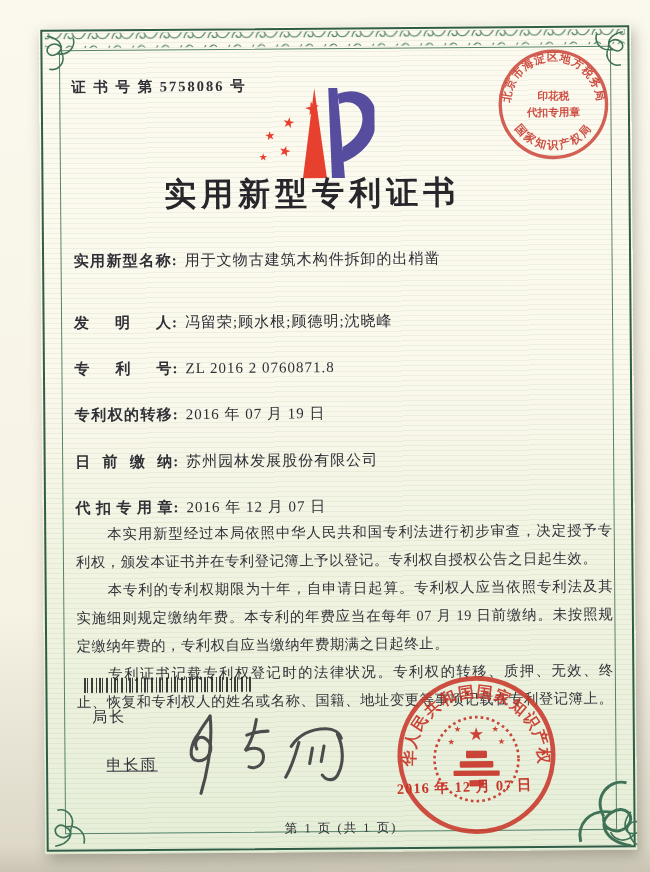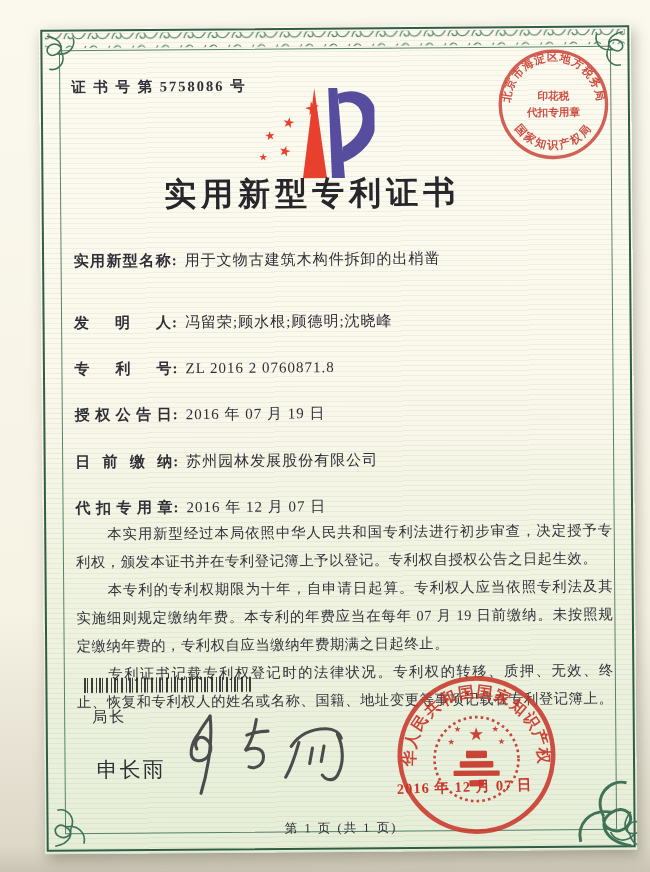--- a/index.html
+++ b/index.html
@@ -38,21 +38,21 @@
   .body-text{
     position:absolute;left:33px;top:492px;width:537px;color:#33333a;
     font-size:14.3px;line-height:28px;text-align:justify;letter-spacing:.6px;
   }
   .body-text p{margin:0;text-indent:2.2em;}
   .barcode{
     position:absolute;left:40px;top:650px;width:168px;height:15px;opacity:.85;
     background:repeating-linear-gradient(90deg,#1c1c1c 0 2px,rgba(0,0,0,0) 2px 3px,#1c1c1c 3px 4px,rgba(0,0,0,0) 4px 7px,#1c1c1c 7px 9px,rgba(0,0,0,0) 9px 12px,#1c1c1c 12px 13px,rgba(0,0,0,0) 13px 15px);
   }
   .signer-title{position:absolute;left:48px;top:680px;font-size:15px;color:#2f2f36;letter-spacing:2px;}
-  .signer-name{position:absolute;left:52px;top:728px;font-size:21px;color:#2f2f36;letter-spacing:2px;}
+  .signer-name{position:absolute;left:62px;top:728px;font-size:15px;color:#2f2f36;letter-spacing:2px;text-decoration:underline;}
   .signature{position:absolute;left:110px;top:666px;width:212px;height:106px;}
   .office-seal{position:absolute;left:348px;top:646px;width:168px;height:168px;opacity:.92;}
   .seal-date{
     position:absolute;left:352px;top:752px;width:180px;z-index:3;
     color:#c8372b;font-size:14.5px;font-weight:bold;letter-spacing:1px;transform:rotate(-1.5deg);
   }
   .footer{
     position:absolute;left:0;top:794px;width:100%;text-align:center;
     font-size:12.5px;color:#2f2f36;letter-spacing:2px;
   }
@@ -126,21 +126,21 @@
         <span class="lab">发明人</span>
           <span class="colon">:</span>
         <span class="val">冯留荣;顾水根;顾德明;沈晓峰</span>
       </div>
       <div class="frow m3">
         <span class="lab">专利号</span>
           <span class="colon">:</span>
         <span class="val">ZL 2016 2 0760871.8</span>
       </div>
       <div class="frow m4">
-        <span class="lab">授权公告日</span>
+        <span class="lab">专利权的转移</span>
           <span class="colon">:</span>
         <span class="val">2016 年 07 月 19 日</span>
       </div>
       <div class="frow m5">
         <span class="lab">日前缴纳</span>
           <span class="colon">:</span>
         <span class="val">苏州园林发展股份有限公司</span>
       </div>
       <div class="frow">
         <span class="lab">代扣专用章</span>

